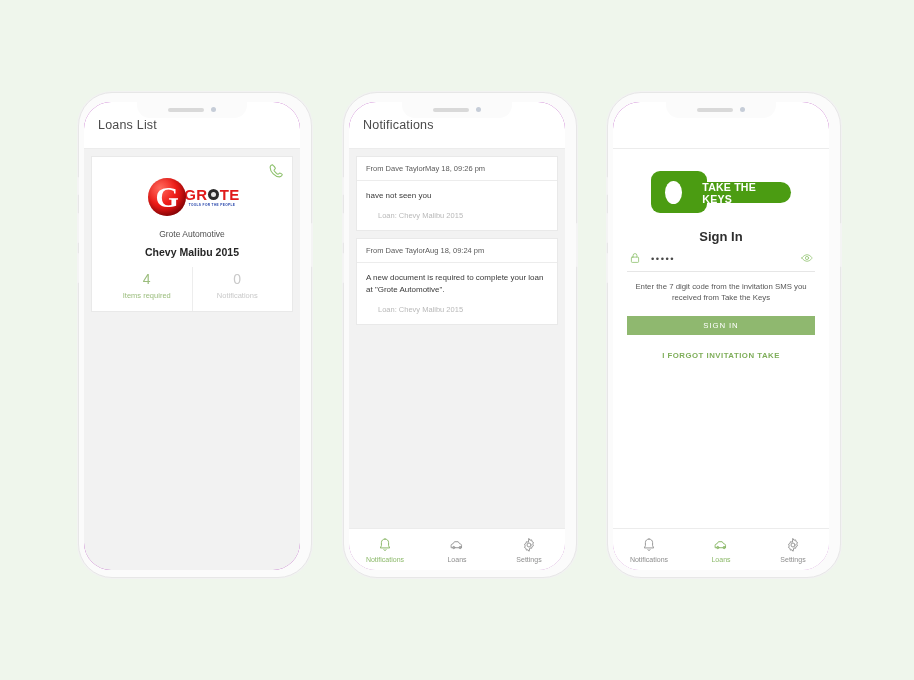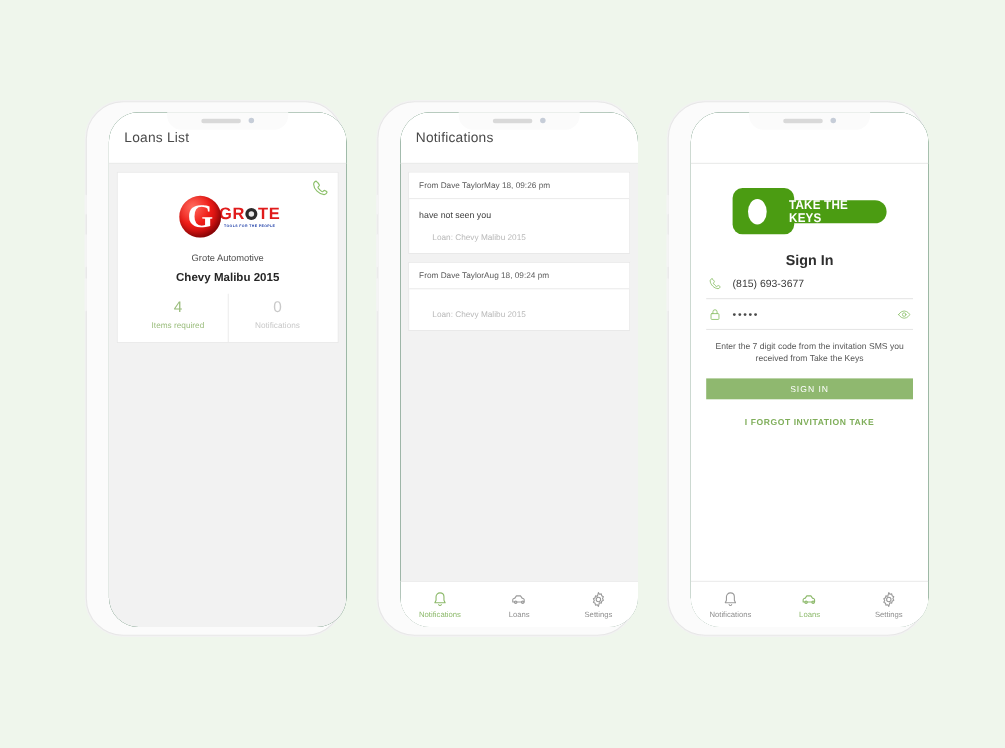--- a/index.html
+++ b/index.html
@@ -15,23 +15,23 @@
   .phone {
     position: absolute;
     width: 234px; height: 486px;
     background: #fbfbfb;
     border: 1px solid #e7e7e7;
     border-radius: 34px;
     box-shadow: 0 0 0 1px #f2f2f2;
   }
   .phone-inner {
     position: absolute;
-    left: 20px; top: 9px;
+    left: 5px; top: 9px;
     width: 216px; height: 468px;
-    background: #14532d;
+    background: #a21caf;
     border-radius: 27px;
     overflow: hidden;
   }
   .notch {
     position: absolute;
     left: 50%; transform: translateX(-50%);
     top: -1px;
     width: 110px; height: 17px;
     background: #fbfbfb;
     border-radius: 0 0 13px 13px;
@@ -268,20 +268,21 @@
             <div class="note-loan">Loan: Chevy Malibu 2015</div>
           </div>
         </div>
 
         <div class="card">
           <div class="note-head">
             <div class="note-from">From Dave Taylor</div>
             <div class="note-date">Aug 18, 09:24 pm</div>
           </div>
           <div class="note-body">
+            <div class="note-msg">A new document is required to complete your loan at "Grote Automotive".</div>
             <div class="note-loan">Loan: Chevy Malibu 2015</div>
           </div>
         </div>
 
         <div class="tabbar">
           <div class="tab active">
             <svg class="ico" viewBox="0 0 24 24" fill="none" stroke="#8cb96a" stroke-width="1.5" stroke-linecap="round" stroke-linejoin="round">
               <path d="M12 3 C8.9 3 6.6 5.3 6.6 8.4 V13 l-1.6 3.4 h14 L17.4 13 V8.4 C17.4 5.3 15.1 3 12 3 z"></path>
               <path d="M10.3 19 a1.8 1.8 0 0 0 3.4 0"></path>
             </svg>
@@ -330,26 +331,20 @@
               <div class="key-head"></div>
               <div class="key-hole"></div>
               <div class="key-shaft">
                 <span class="key-text">TAKE THE KEYS</span>
               </div>
             </div>
           </div>
 
           <div class="signin-title">Sign In</div>
 
-          <div class="field">
-            <svg class="ico" viewBox="0 0 24 24" fill="none" stroke="#8cc06a" stroke-width="1.6" stroke-linecap="round" stroke-linejoin="round" style="width:12px;height:12px;flex:none">
-              <path d="M6.6 2.6 C5.6 2.6 3.2 4.3 3.2 6.6 c0 6.5 7.7 14.2 14.2 14.2 2.3 0 4-2.4 4-3.4 0-.6-3.1-2.4-3.7-2.4-.7 0-1.9 2-2.6 2 -1.1 0-6.1-5-6.1-6.1 0-.7 2-1.9 2-2.6 0-.6-1.8-3.7-2.4-3.7z"></path>
-            </svg>
-            <div class="field-val" title="Phone number">(815) 693-3677</div>
-          </div>
 
           <div class="field">
             <svg class="ico" viewBox="0 0 24 24" fill="none" stroke="#8cc06a" stroke-width="1.6" stroke-linecap="round" stroke-linejoin="round" style="width:12px;height:12px;flex:none">
               <rect x="4.8" y="10.2" width="14.4" height="10.6" rx="1.6"></rect>
               <path d="M8.2 10.2 V7 a3.8 3.8 0 0 1 7.6 0 v3.2"></path>
             </svg>
             <div class="dots" title="Invitation code">•••••</div>
             <svg class="ico" viewBox="0 0 24 24" fill="none" stroke="#8cc06a" stroke-width="1.5" stroke-linecap="round" stroke-linejoin="round" style="width:12px;height:12px;flex:none;cursor:pointer">
               <path d="M1.8 12 S5.6 5.4 12 5.4 22.2 12 22.2 12 18.4 18.6 12 18.6 1.8 12 1.8 12z"></path>
               <circle cx="12" cy="12" r="3.2"></circle>

